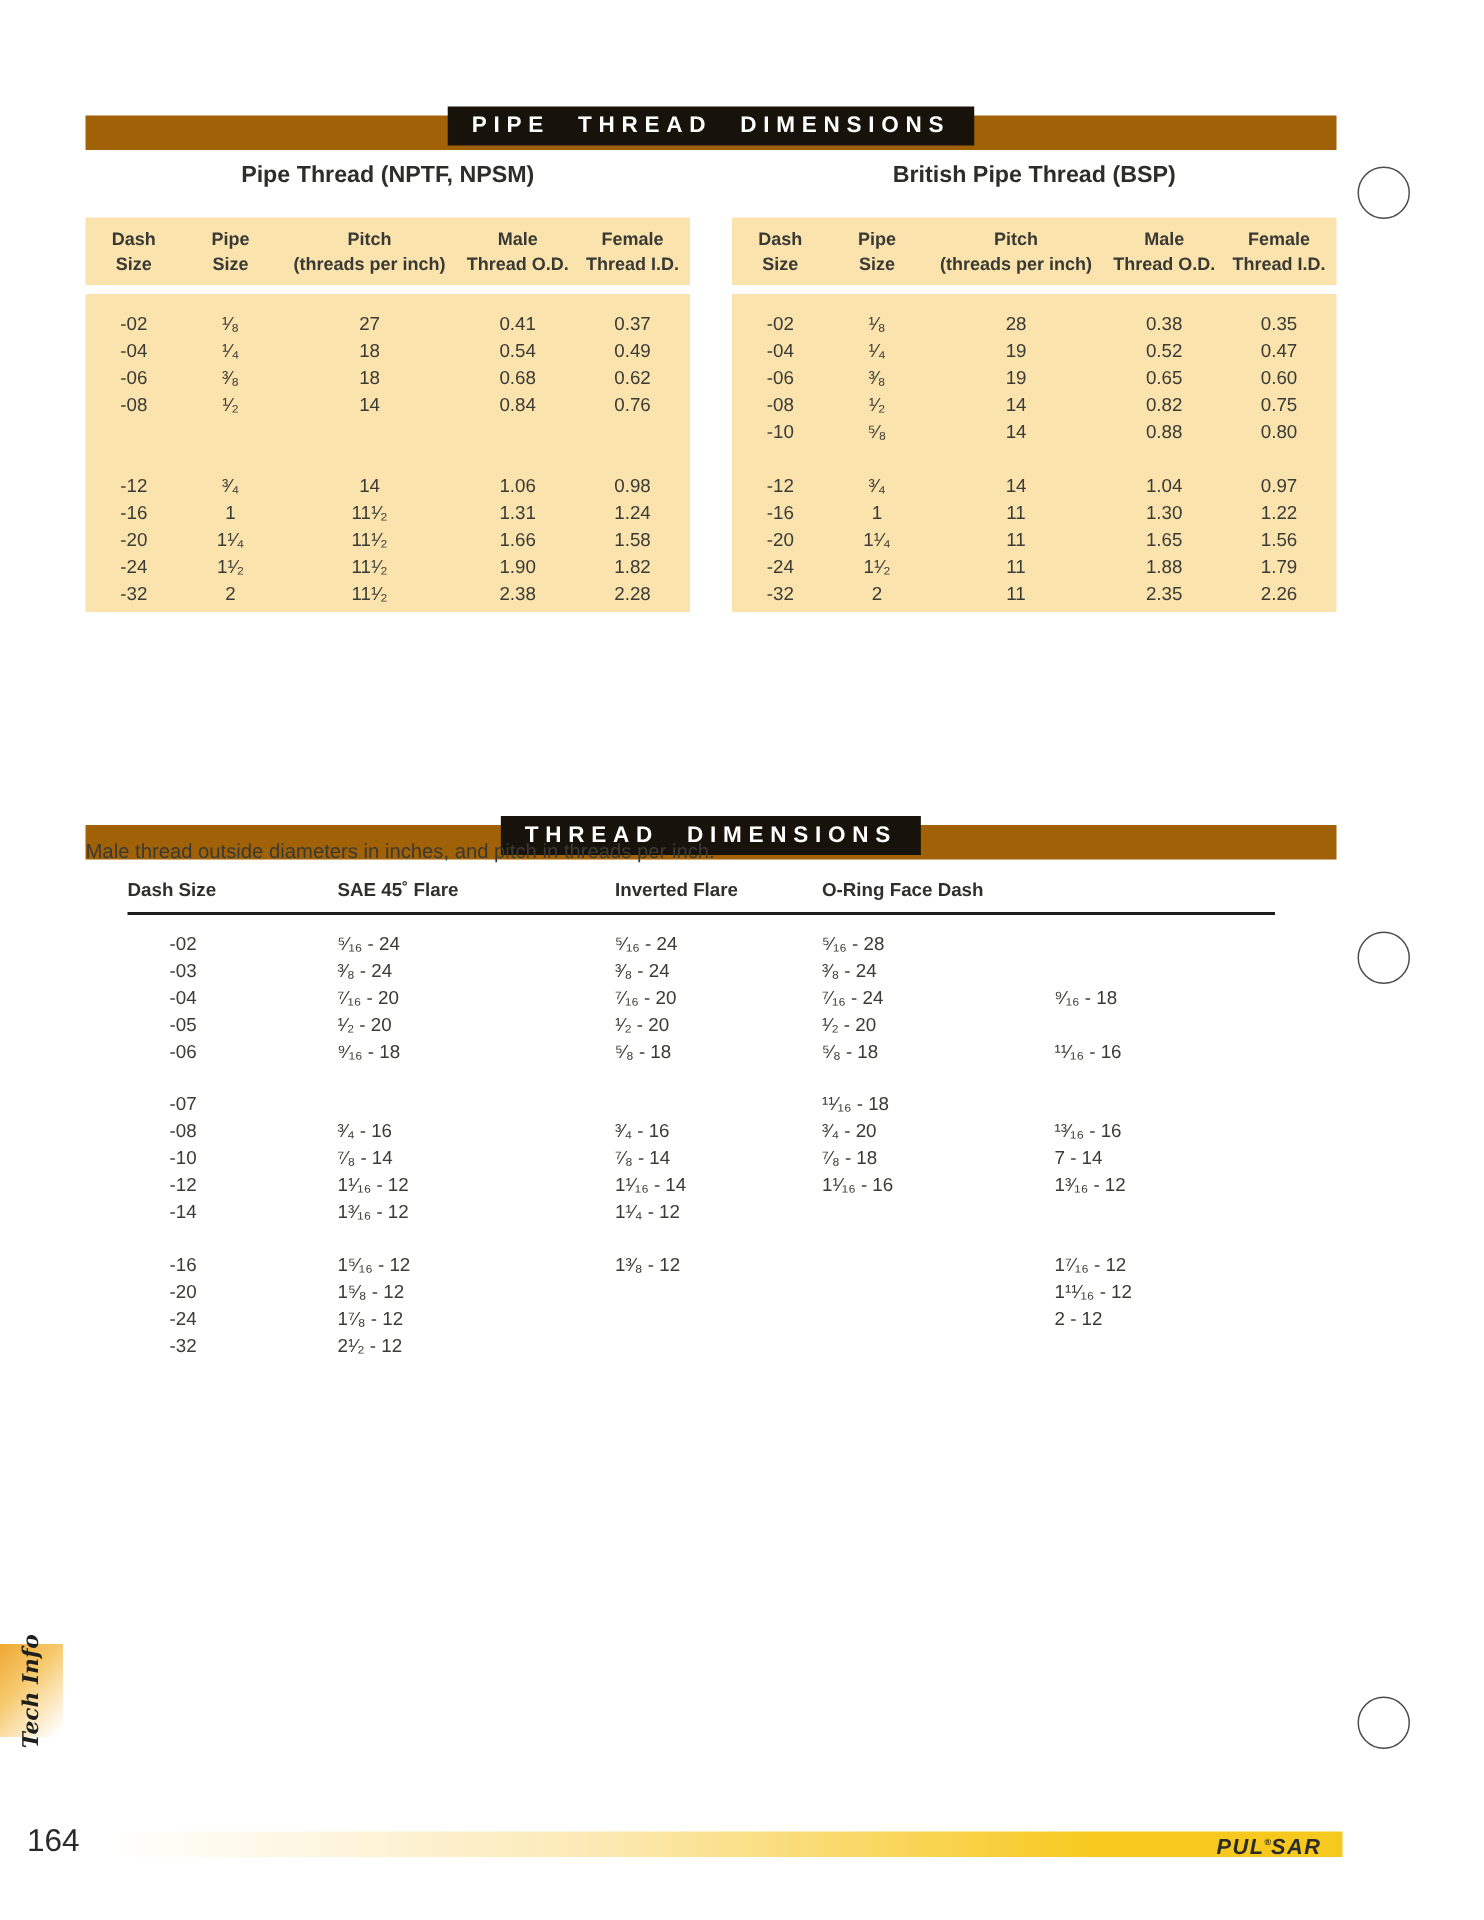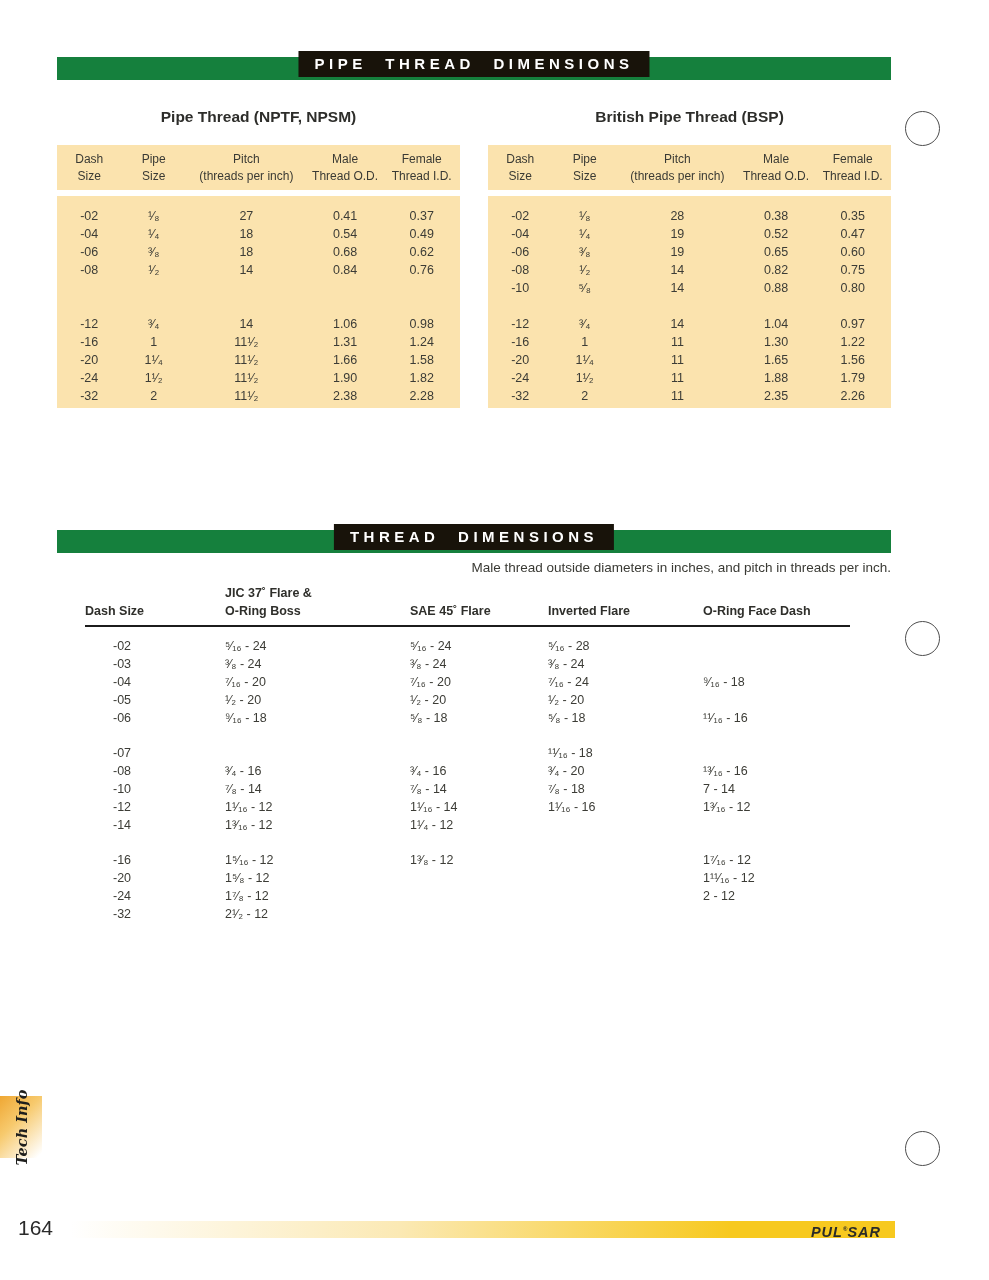--- a/index.html
+++ b/index.html
@@ -2,42 +2,42 @@
 <html><head>
 <meta charset="utf-8">
 <style>
   html,body { margin:0; padding:0; background:#ffffff; }
   .page {
     position:relative; width:989px; height:1280px; background:#ffffff;
     font-family:"Liberation Sans","DejaVu Sans",sans-serif; color:#3a3a34;
     overflow:hidden;
   }
   
-  .banner { position:absolute; left:57px; width:834px; height:23px; background:#15803d; }
+  .banner { position:absolute; left:57px; width:834px; height:23px; background:#a16207;margin-top:20px; }
   .banner .chip {
     position:absolute; left:50%; top:-6px; transform:translateX(-50%);
     background:#18130a; color:#ffffff; font-weight:bold; font-size:15px;
     letter-spacing:4.5px; word-spacing:10px; padding:4px 16px 5px; white-space:nowrap;
   }
   
   .pipe-table { position:absolute; top:108px; width:403px; }
   .pipe-table.left { left:57px; }
   .pipe-table.right { left:488px; }
   .table-title { text-align:center; font-weight:bold; font-size:15.5px; color:#2d2d2a; height:20px; margin-bottom:17px; }
   .pt-head {
     background:#fbe3ae; display:grid; grid-template-columns:16% 16% 30% 19% 19%;
-    height:45px; align-items:center; font-weight:normal; font-size:12px; line-height:1.35;
+    height:45px; align-items:center; font-weight:bold; font-size:12px; line-height:1.35;
     text-align:center; color:#3a3a34; margin-bottom:6px;
   }
   .pt-body { background:#fbe3ae; height:212px; padding-top:11px; box-sizing:border-box; }
   .pt-group { display:grid; grid-template-columns:16% 16% 30% 19% 19%; grid-auto-rows:18px; align-content:start; }
   .pt-group1 { height:108px; }
   .pt-cell { text-align:center; font-size:12.5px; line-height:18px; color:#3c3c36; }
   
-  .subtitle { position:absolute; left:57px; top:560px; width:834px; text-align:right; font-size:13.5px; color:#3a3a34; }
+  .subtitle { position:absolute; left:57px; top:560px; width:834px; text-align:left; font-size:13.5px; color:#3a3a34; }
   .thread-table { position:absolute; left:85px; top:585px; width:765px; }
   .tt-head {
     display:grid; grid-template-columns:140px 185px 138px 155px 147px;
     align-items:end; font-weight:bold; font-size:12.5px; line-height:1.4; color:#2f2f2b;
     border-bottom:2px solid #1c1c1c; padding-bottom:5px;
   }
   .tt-group { display:grid; grid-template-columns:140px 185px 138px 155px 147px; grid-auto-rows:18px; }
   .tt-groupA { margin-top:10px; }
   .tt-groupB { margin-top:17px; }
   .tt-groupC { margin-top:17px; }
@@ -241,24 +241,20 @@
 
   <div class="banner" style="top:530px;">
     <span class="chip">THREAD DIMENSIONS</span>
   </div>
 
   <div class="subtitle">Male thread outside diameters in inches, and pitch in threads per inch.</div>
 
   <div class="thread-table" id="thread-table">
     <div class="tt-head">
       <div>Dash Size</div>
-      <div>
-        <div>JIC 37˚ Flare &amp;</div>
-        <div>O-Ring Boss</div>
-      </div>
       <div>SAE 45˚ Flare</div>
       <div>Inverted Flare</div>
       <div>O-Ring Face Dash</div>
     </div>
     <div class="tt-group tt-groupA">
         <div class="tt-cell dash">-02</div>
         <div class="tt-cell">⁵⁄₁₆ - 24</div>
         <div class="tt-cell">⁵⁄₁₆ - 24</div>
         <div class="tt-cell">⁵⁄₁₆ - 28</div>
         <div class="tt-cell"></div>

